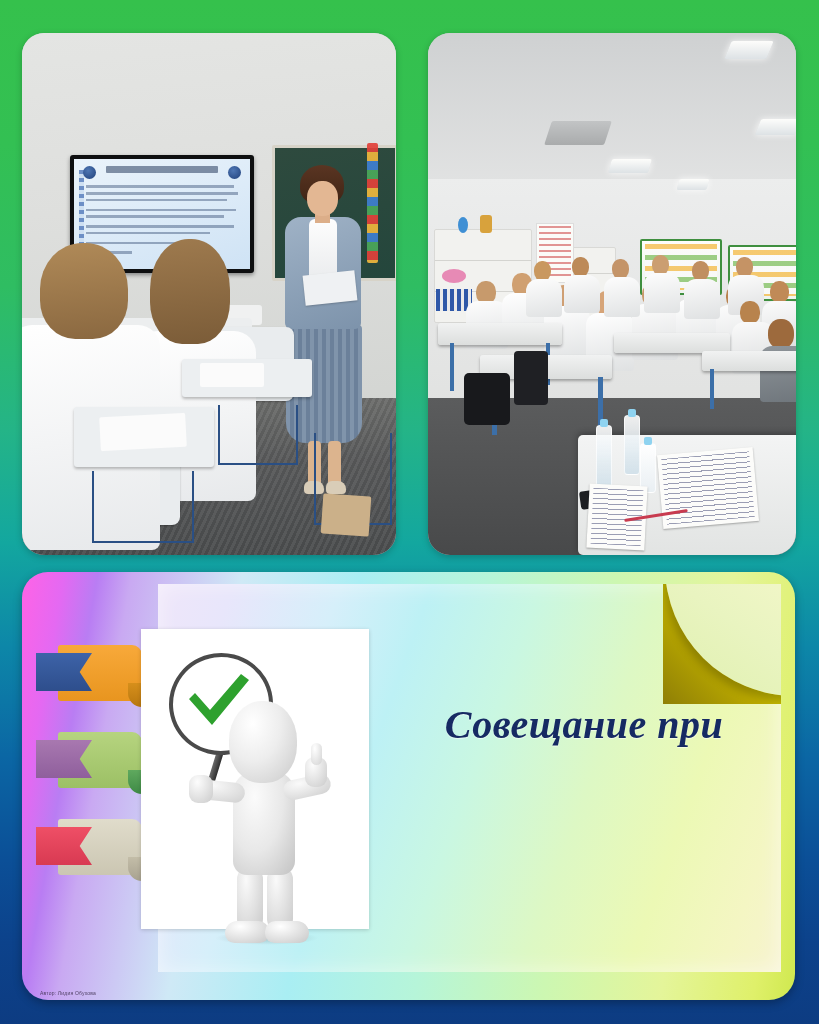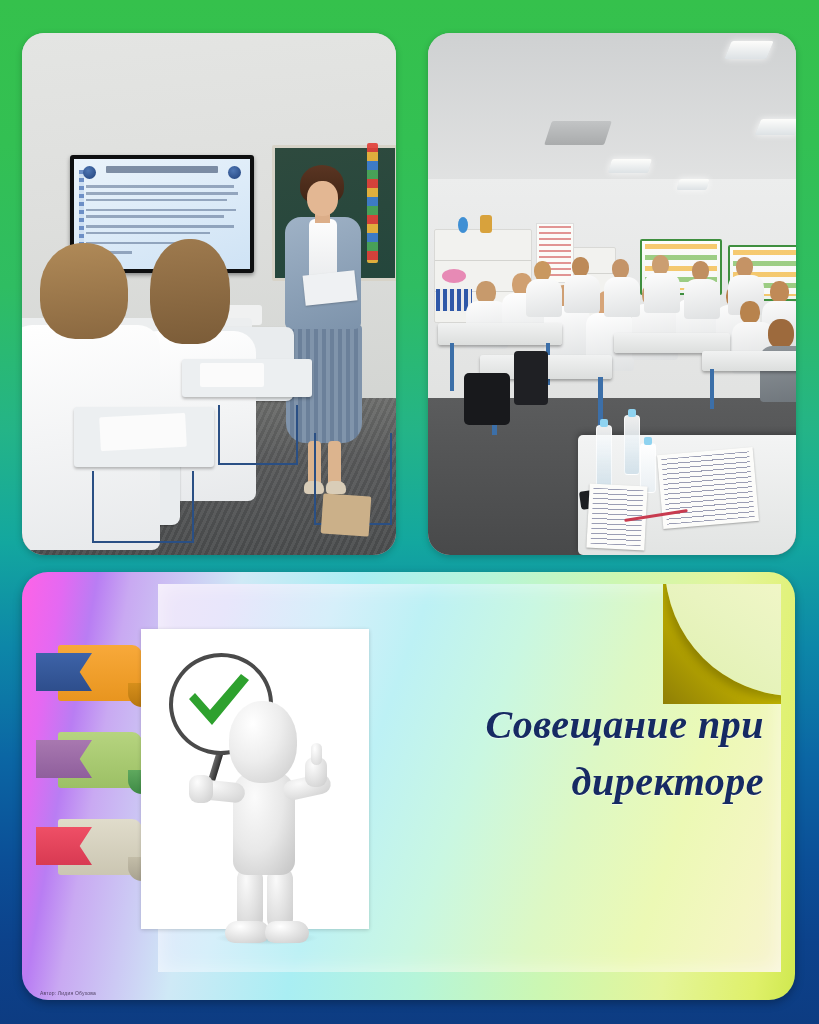--- a/index.html
+++ b/index.html
@@ -220,21 +220,21 @@
   .f-stick{position:absolute;left:62px;top:92px;width:7px;height:76px;border-radius:3px;
     background:linear-gradient(90deg,#6a6a6a,#2e2e2e);transform:rotate(17deg);transform-origin:bottom center;}
   .f-circle{position:absolute;left:28px;top:24px;width:96px;height:94px;border-radius:50%;
     border:4px solid #4a4a4a;background:#ffffff;transform:rotate(-8deg);}
   .f-check{position:absolute;left:42px;top:40px;width:70px;height:62px;}
   .f-shadow{position:absolute;left:74px;top:302px;width:104px;height:14px;border-radius:50%;
     background:radial-gradient(ellipse,rgba(0,0,0,.18),rgba(0,0,0,0) 70%);}
 
   #slide-title{
     position:absolute;left:404px;top:697px;width:360px;
-    text-align:right;color:#162a63;
+    text-align:center;color:#162a63;
     font-family:"Liberation Serif","DejaVu Serif",serif;
     font-style:italic;font-weight:700;font-size:40px;line-height:1.42;
     text-shadow:0 1px 1px rgba(255,255,255,.6);
     letter-spacing:.5px;
   }
   #credit{
     position:absolute;left:40px;top:990px;font-size:5px;color:#3a2c4a;
     font-family:"Liberation Sans",sans-serif;opacity:.85;letter-spacing:.2px;
     white-space:nowrap;
   }
@@ -476,18 +476,17 @@
         <div class="f-armR"></div>
       <div class="f-handL"></div>
       <div class="f-handR"></div>
         <div class="f-thumb"></div>
       <div class="f-head"></div>
     </div>
   </div>
 
   <div id="slide-title">
     <div>Совещание при</div>
-    <div>директоре</div>
   </div>
 
   <div id="credit">Автор: Лидия Обухова</div>
 
 </div>
 
 </body></html>

